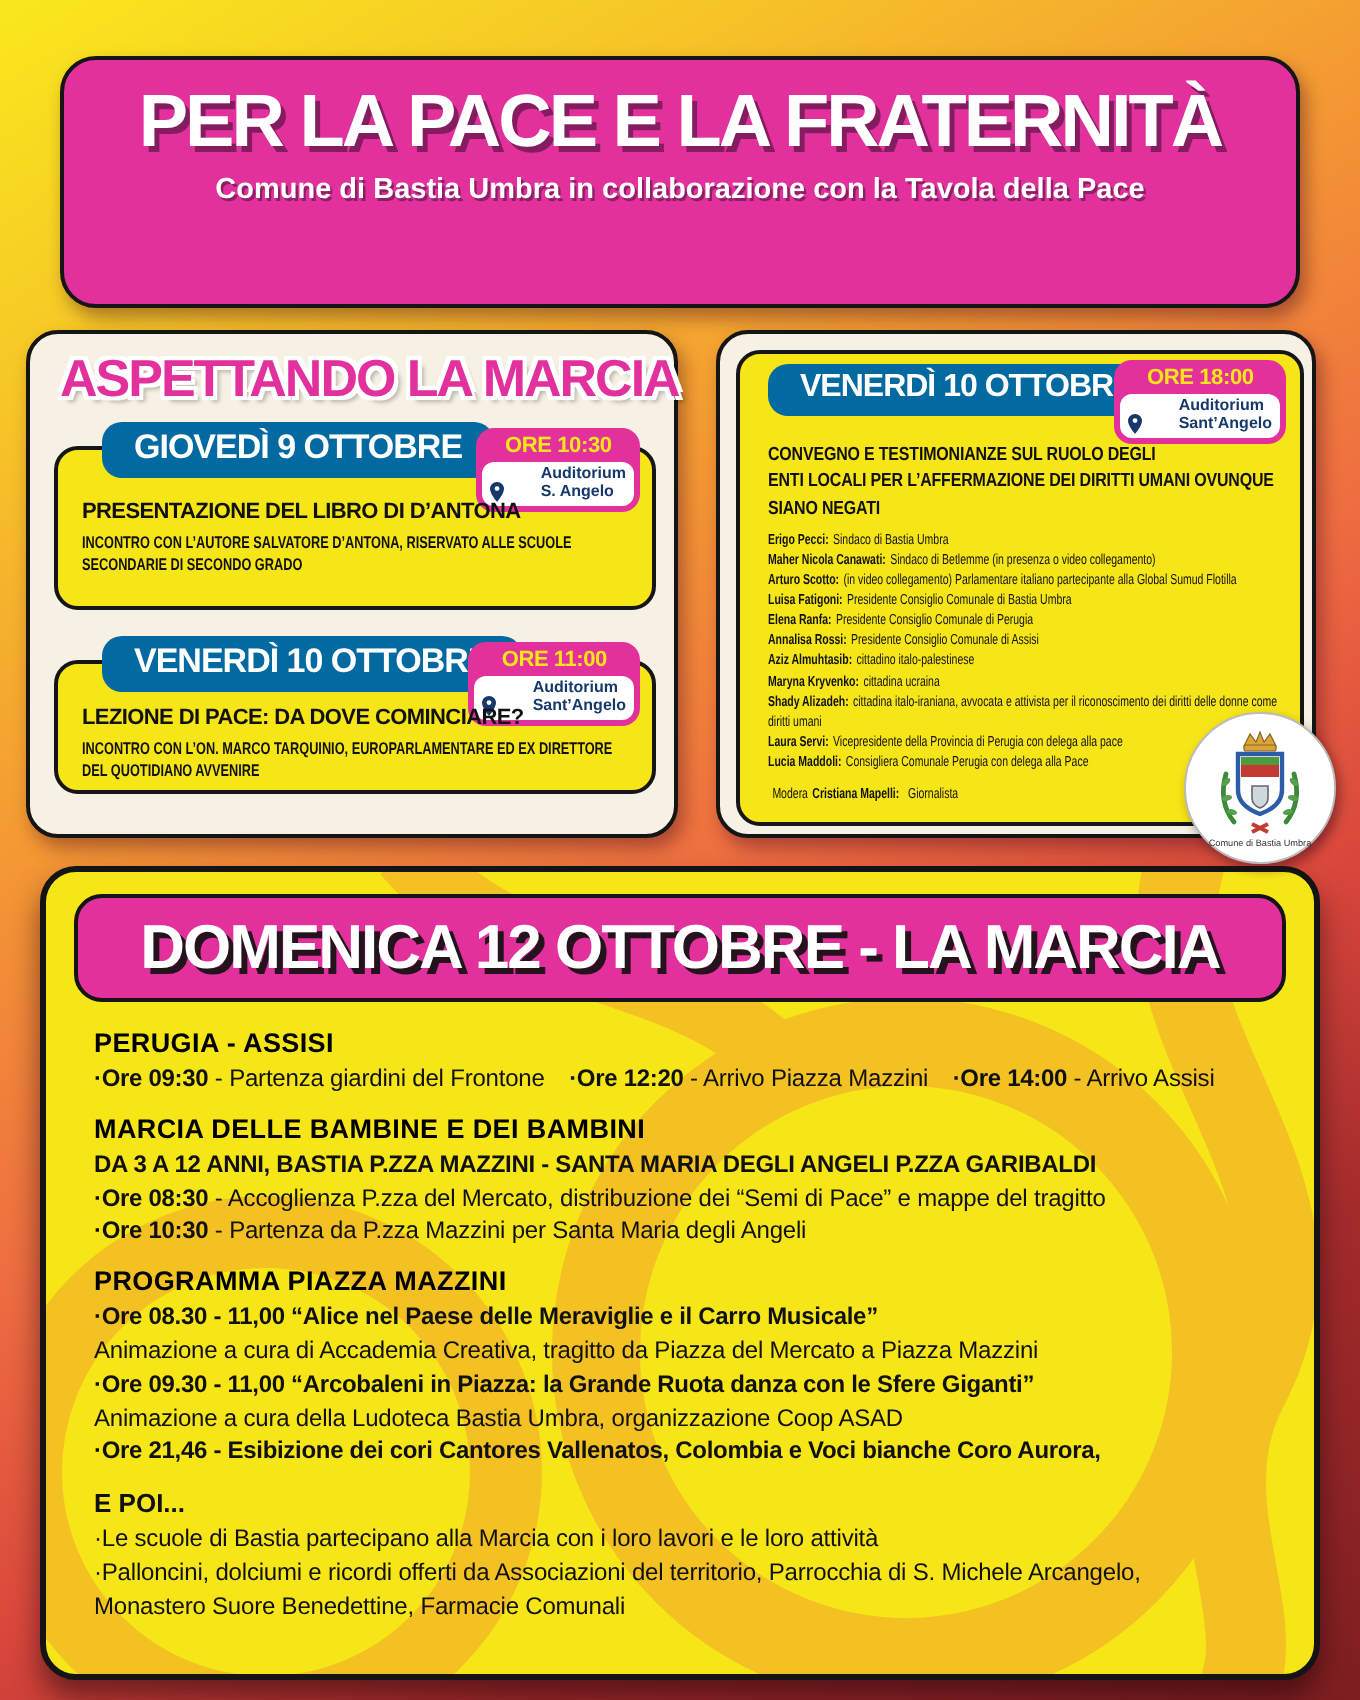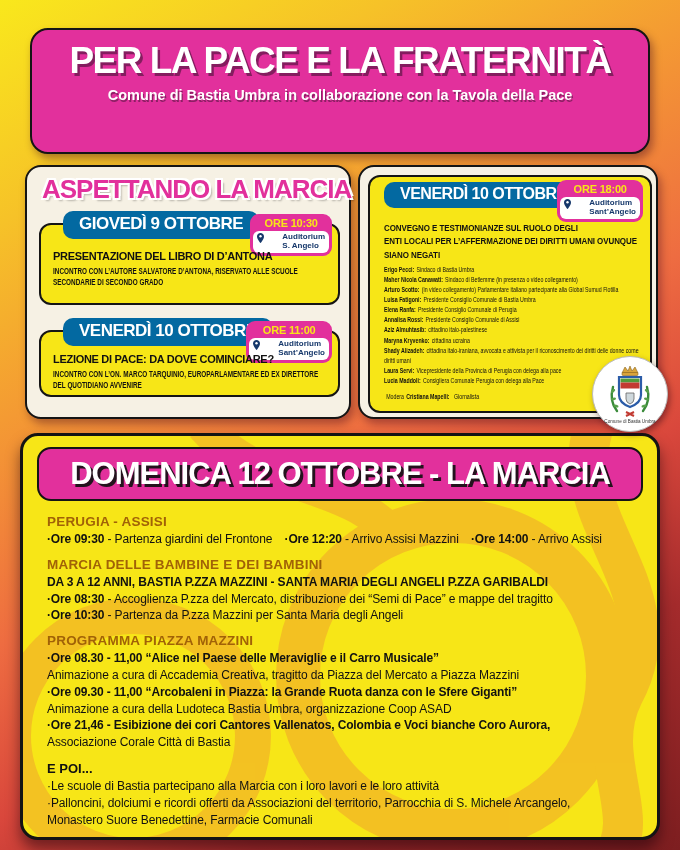--- a/index.html
+++ b/index.html
@@ -22,21 +22,21 @@
   }
   .header .s {
     color:#fff; font-weight:bold; font-size:14.5px; margin-top:7px;
     text-shadow:1.2px 1.5px 0 rgba(55,15,45,.5); white-space:nowrap;
   }
   
   .cream {
     position:absolute; background:#f6f1e4; border:2px solid #151515; border-radius:16px;
     box-shadow:3px 5px 9px rgba(60,0,30,.38);
   }
-  #box-aspettando { left:25px; top:165px; width:326px; height:254px; }
+  #box-aspettando { left:13px; top:165px; width:326px; height:254px; }
   #box-convegno   { left:358px; top:165px; width:300px; height:254px; }
   .aspettando-title {
     position:absolute; left:15px; top:7px;
     color:#e2309c; font-weight:bold; font-size:26px; letter-spacing:-1px; white-space:nowrap;
     text-shadow:-2px -2px 0 #fff,2px -2px 0 #fff,-2px 2px 0 #fff,2px 2px 0 #fff,3px 3px 2px rgba(0,0,0,.25);
   }
   
   .card {
     position:absolute; background:#f7e617; border:2px solid #151515; border-radius:12px;
   }
@@ -48,21 +48,21 @@
     font-size:17px; letter-spacing:-0.5px; white-space:nowrap;
     padding:3px 16px 5px; border-radius:10px;
   }
   .time-pill {
     position:absolute; background:#e2309c; border-radius:9px; padding:2px 3px 3px;
     text-align:center; min-width:72px;
   }
   .time-pill .ore { color:#f7e617; font-weight:bold; font-size:11px; letter-spacing:-0.2px; padding:1px 2px 2px; }
   .time-pill .loc {
     background:#fff; border-radius:6px; padding:2px 4px;
-    display:flex; align-items:flex-start; justify-content:center; gap:18px;
+    display:flex; align-items:flex-end; justify-content:center; gap:18px;
   }
   .loc-txt { color:#16386b; font-weight:bold; font-size:8px; line-height:1.12; text-align:left; }
   .card-body { position:absolute; left:12px; right:8px; top:24px; }
   .card-title { color:#111; font-weight:bold; font-size:11px; line-height:1.28; letter-spacing:-0.3px; }
   .card-detail {
     color:#111; font-weight:bold; font-size:8.5px; line-height:1.28; margin-top:3px;
     width:370px; transform:scaleX(0.75); transform-origin:0 0;
   }
   
   .cv-title {
@@ -94,21 +94,21 @@
   .banner {
     position:absolute; left:14px; top:11px; right:14px; height:54px; z-index:2;
     background:#e2309c; border:2.5px solid #141414; border-radius:14px;
     display:flex; align-items:center; justify-content:center;
   }
   .banner .bt {
     color:#fff; font-weight:bold; font-size:31px; letter-spacing:-1px; white-space:nowrap;
     text-shadow:3px 3px 0 rgba(15,15,15,.9);
   }
   .marcia-content { position:absolute; left:24px; right:20px; top:78px; z-index:2; color:#111; }
-  .h-pink { color:#a16207; font-weight:bold; font-size:13.5px; letter-spacing:.2px; margin:9px 0 2px; }
+  .h-pink { color:#000000; font-weight:bold; font-size:13.5px; letter-spacing:.2px; margin:9px 0 2px; }
   .h-pink.first { margin-top:0; }
   .h-black { color:#111; font-weight:bold; font-size:13px; margin:10px 0 2px; }
   .ln  { font-size:12px; line-height:1.4; letter-spacing:-0.1px; }
   .ln b { letter-spacing:-0.15px; }
   .pa-item { margin-right:9px; }
 </style>
 </head>
 <body>
 
 <div class="poster">
@@ -242,36 +242,35 @@
     </svg>
 
     <div class="banner">
       <div class="bt">DOMENICA 12 OTTOBRE - LA MARCIA</div>
     </div>
 
     <div class="marcia-content">
       <div class="h-pink first">PERUGIA - ASSISI</div>
       <div class="ln">
         <span class="pa-item"><b>·Ore 09:30</b><span> - Partenza giardini del Frontone</span></span>
-        <span class="pa-item"><b>·Ore 12:20</b><span> - Arrivo Assisi Mazzini</span></span>
+        <span class="pa-item"><b>·Ore 12:20</b><span> - Arrivo Piazza Mazzini</span></span>
         <span class="pa-item"><b>·Ore 14:00</b><span> - Arrivo Assisi</span></span>
       </div>
 
       <div class="h-pink">MARCIA DELLE BAMBINE E DEI BAMBINI</div>
       <div class="ln"><b>DA 3 A 12 ANNI, BASTIA P.ZZA MAZZINI - SANTA MARIA DEGLI ANGELI P.ZZA GARIBALDI</b></div>
       <div class="ln"><b>·Ore 08:30</b><span> - Accoglienza P.zza del Mercato, distribuzione dei “Semi di Pace” e mappe del tragitto</span></div>
       <div class="ln"><b>·Ore 10:30</b><span> - Partenza da P.zza Mazzini per Santa Maria degli Angeli</span></div>
 
       <div class="h-pink">PROGRAMMA PIAZZA MAZZINI</div>
       <div class="ln"><b>·Ore 08.30 - 11,00 “Alice nel Paese delle Meraviglie e il Carro Musicale”</b><span></span></div>
       <div class="ln"><b></b><span>Animazione a cura di Accademia Creativa, tragitto da Piazza del Mercato a Piazza Mazzini</span></div>
       <div class="ln"><b>·Ore 09.30 - 11,00 “Arcobaleni in Piazza: la Grande Ruota danza con le Sfere Giganti”</b><span></span></div>
       <div class="ln"><b></b><span>Animazione a cura della Ludoteca Bastia Umbra, organizzazione Coop ASAD</span></div>
       <div class="ln"><b>·Ore 21,46 - Esibizione dei cori Cantores Vallenatos, Colombia e Voci bianche Coro Aurora,</b><span></span></div>
-      <div class="ln"><b></b><span>Associazione Corale Città di Bastia</span></div>
 
       <div class="h-black">E POI...</div>
       <div class="ln">·Le scuole di Bastia partecipano alla Marcia con i loro lavori e le loro attività</div>
       <div class="ln">·Palloncini, dolciumi e ricordi offerti da Associazioni del territorio, Parrocchia di S. Michele Arcangelo,</div>
       <div class="ln">Monastero Suore Benedettine, Farmacie Comunali</div>
 
     </div>
   </div>
 
 </div>

